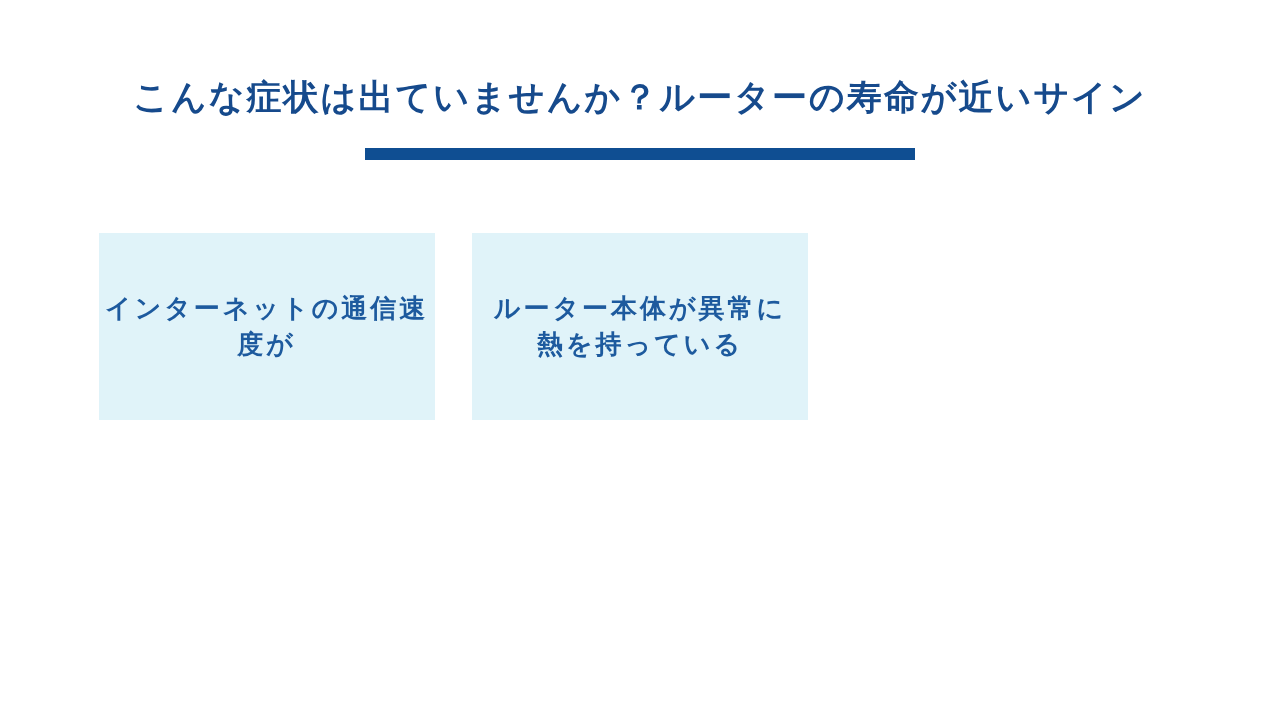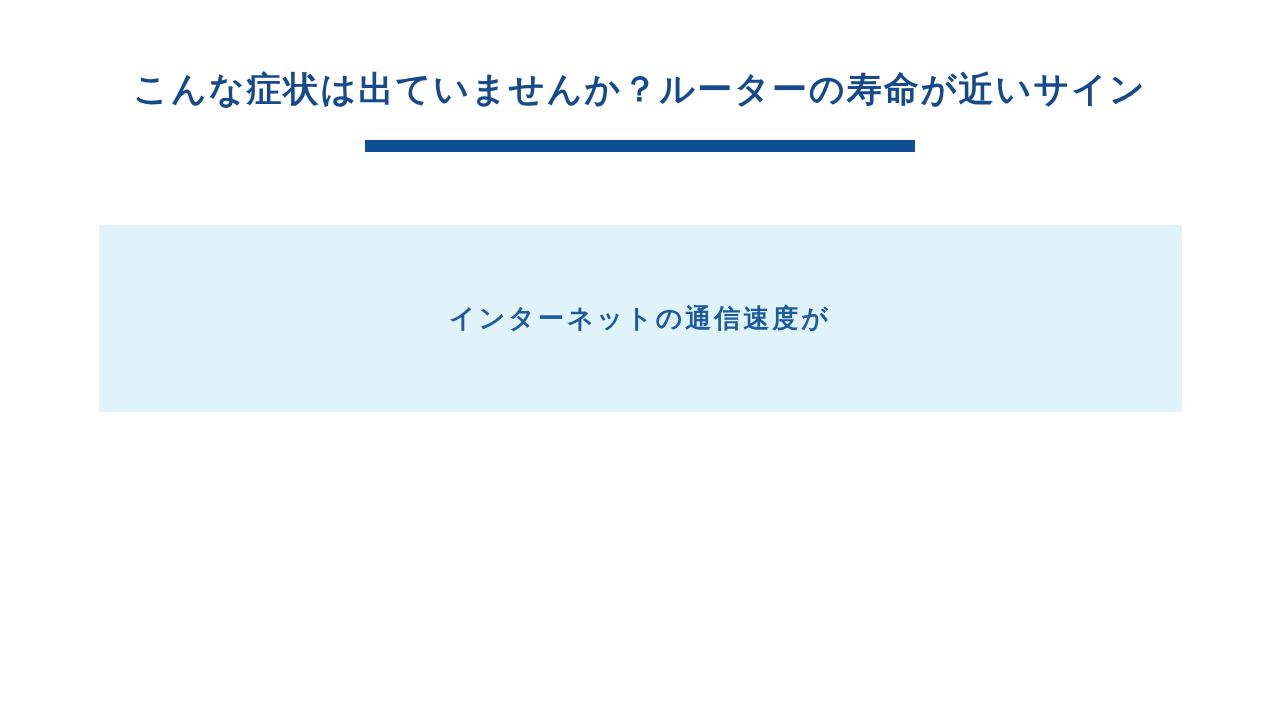--- a/index.html
+++ b/index.html
@@ -11,40 +11,40 @@
   }
   .slide {
     position: relative;
     width: 1280px;
     height: 720px;
     background: #ffffff;
     overflow: hidden;
     margin: 0 auto;
   }
   .page-title {
-    margin: 0;
+    margin: 8px;
     padding-top: 68px;
     text-align: center;
     font-size: 35px;
     line-height: 1.2;
     font-weight: 700;
     letter-spacing: 2px;
     color: #164a8c;
   }
   .title-underline {
     width: 550px;
     height: 12px;
     margin: 30px auto 0;
     background: #0f4e92;
   }
   .symptom-grid {
     width: 1083px;
     margin: 73px auto 0;
     display: grid;
-    grid-template-columns: 1fr;
+    grid-template-columns: 1fr 1fr 1fr;
     column-gap: 37px;
     row-gap: 30px;
   }
   .symptom-card {
     height: 187px;
     background: #e0f3f9;
     display: flex;
     align-items: center;
     justify-content: center;
   }
@@ -72,16 +72,22 @@
 
   <div class="symptom-grid">
 
     <div class="symptom-card">
       <p class="card-text">
         <span>インターネットの通信速度が</span>
       </p>
     </div>
 
 
+    <div class="symptom-card">
+      <p class="card-text">
+        <span>ルーター本体が異常に</span>
+        <span>熱を持っている</span>
+      </p>
+    </div>
 
 
   </div>
 </div>
 
 </body></html>

